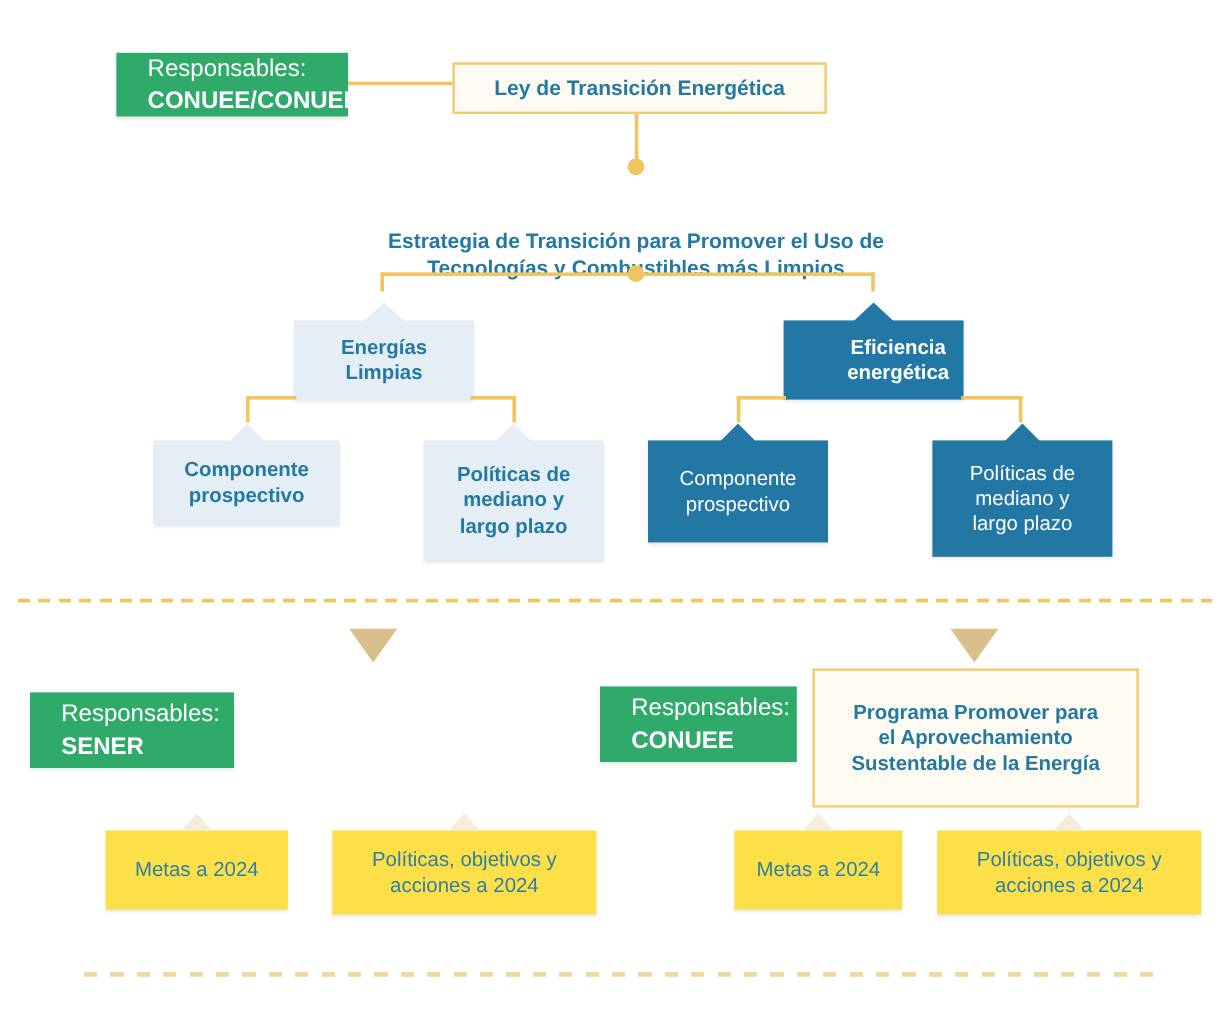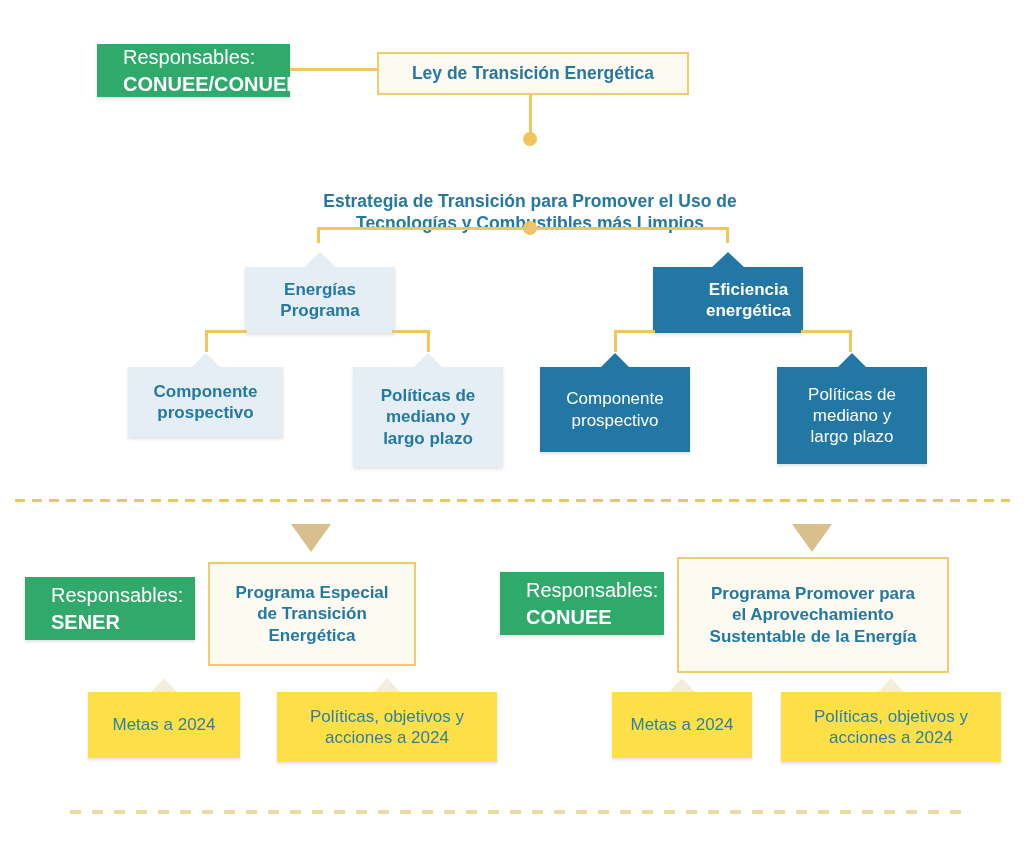--- a/index.html
+++ b/index.html
@@ -74,21 +74,21 @@
 Tecnologías y Combustibles más Limpios</div>
 
   <div class="abs gold hline" style="left:318px;top:227px;width:410px;"></div>
   <div class="abs gold vline" style="left:317px;top:227px;height:16px;"></div>
   <div class="abs gold vline" style="left:726px;top:227px;height:16px;"></div>
   <div class="abs dot" style="left:523px;top:221px;"></div>
 
   <div class="abs box lightblue shadow t-bold fs17" style="left:245px;top:267px;width:150px;height:66px;">
     <span class="ptr ptr-light"></span>
     <span>Energías
-Programa</span>
+Limpias</span>
   </div>
 
   <div class="abs box darkblue shadow t-bold fs17" style="left:653px;top:267px;width:150px;height:66px;padding-left:41px;">
     <span class="ptr ptr-dark"></span>
     <span>Eficiencia
 energética</span>
   </div>
 
   <div class="abs gold hline" style="left:205px;top:330px;width:42px;"></div>
   <div class="abs gold vline" style="left:205px;top:330px;height:22px;"></div>
@@ -126,25 +126,20 @@
 
   <div class="abs dash-strong" style="left:15px;top:499px;width:995px;"></div>
 
   <div class="abs tri-down" style="left:291px;top:524px;"></div>
   <div class="abs tri-down" style="left:792px;top:524px;"></div>
 
   <div class="abs badge green shadow" style="left:25px;top:577px;width:170px;height:63px;">
     <span>Responsables:</span>
     <span class="val">SENER</span>
   </div>
-  <div class="abs box cream fs17" style="left:208px;top:562px;width:208px;height:104px;">
-    <span>Programa Especial
-de Transición
-Energética</span>
-  </div>
   <div class="abs box beige shadow fs17" style="left:88px;top:692px;width:152px;height:66px;">
     <span class="ptr ptr-beige"></span>
     <span>Metas a 2024</span>
   </div>
   <div class="abs box beige shadow fs17" style="left:277px;top:692px;width:220px;height:70px;">
     <span class="ptr ptr-beige"></span>
     <span>Políticas, objetivos y
 acciones a 2024</span>
   </div>
 

